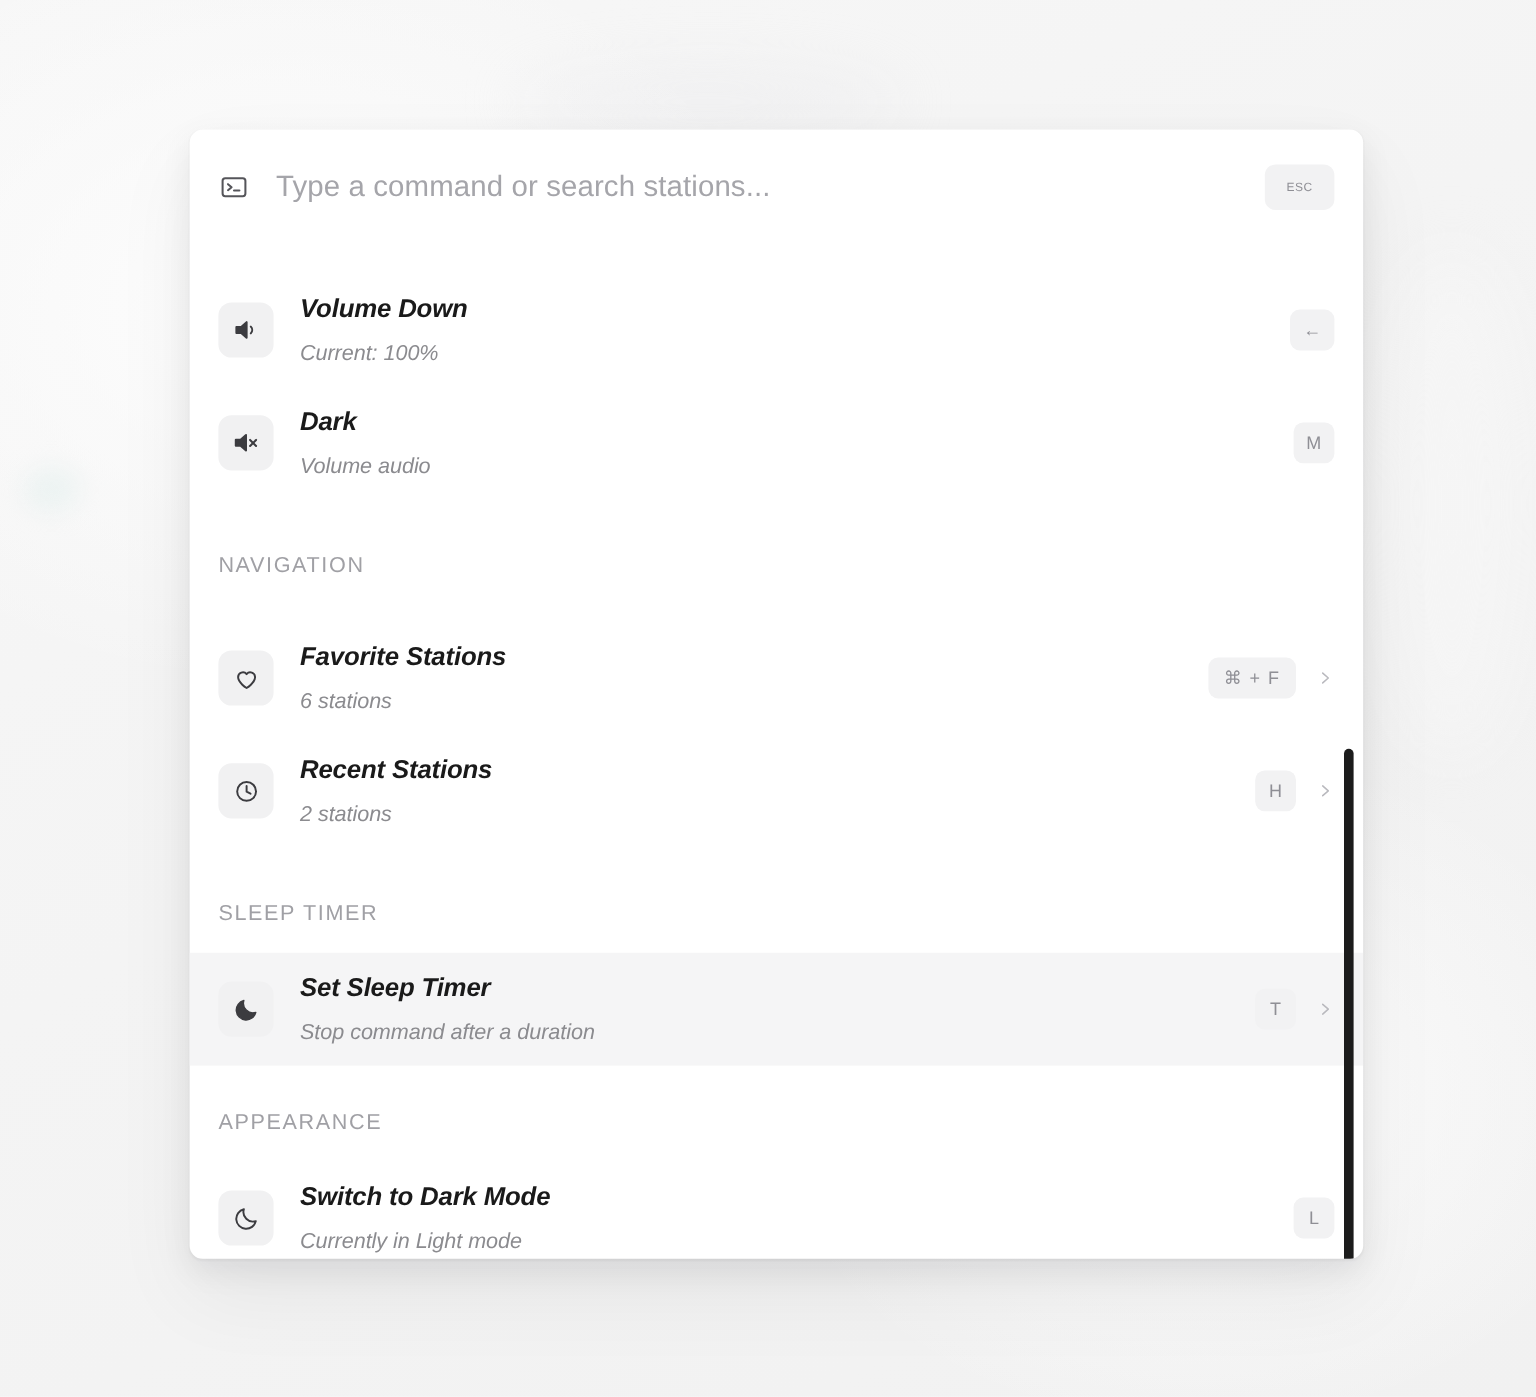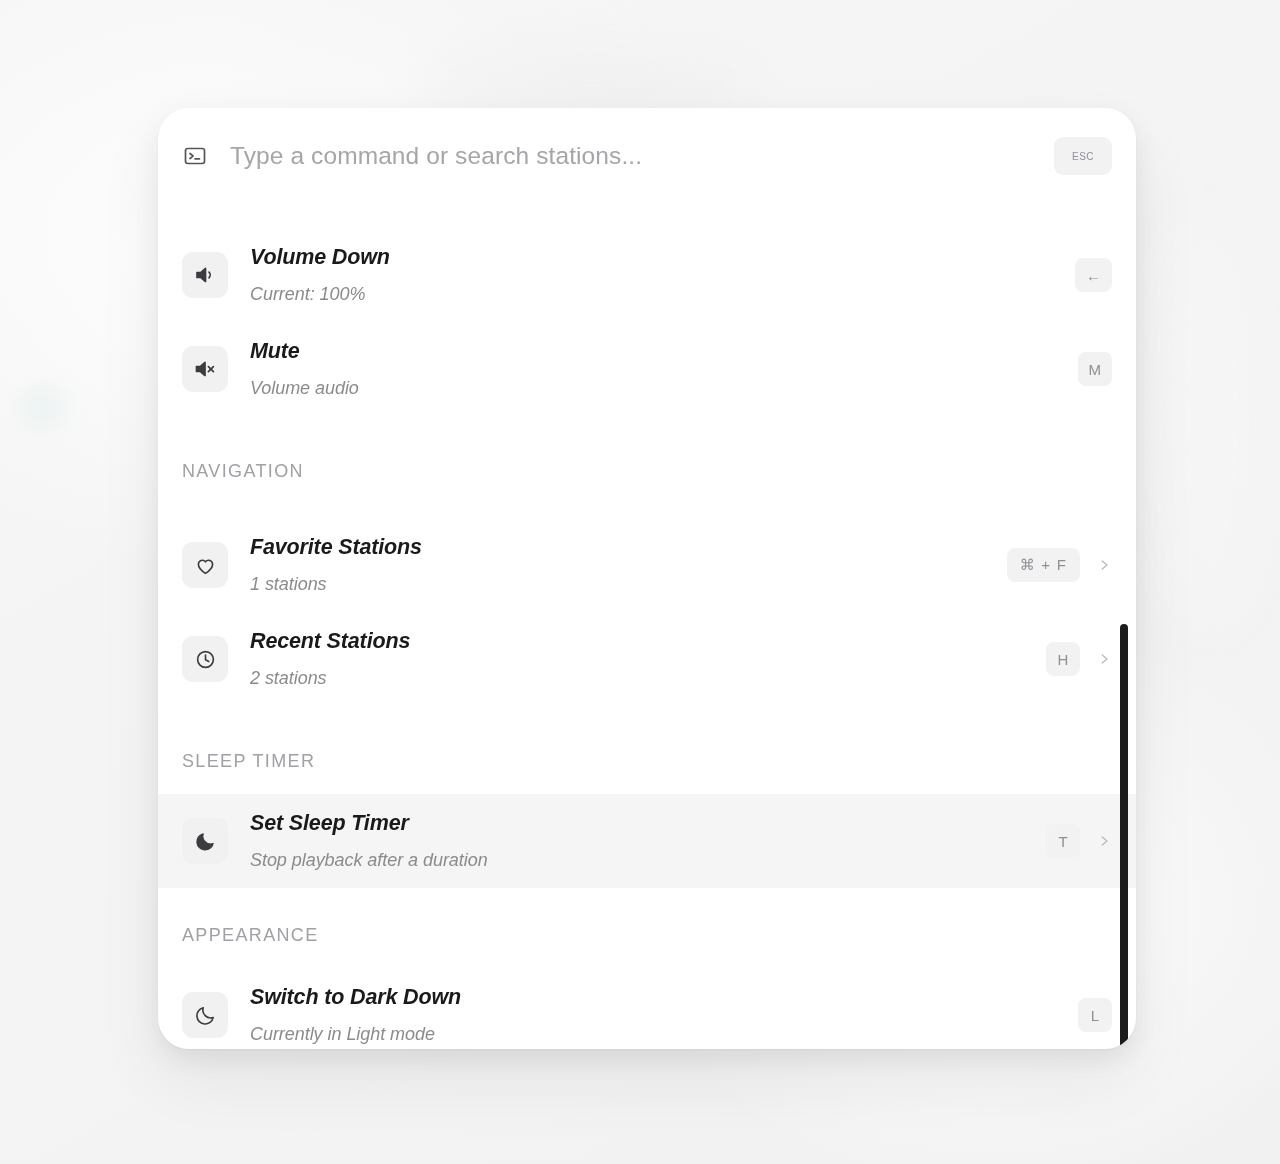--- a/index.html
+++ b/index.html
@@ -47,21 +47,21 @@
   }
 
   
   .palette {
     position: absolute;
     left: 158px;
     top: 108px;
     width: 978px;
     height: 941px;
     background: var(--panel-bg);
-    border-radius: 31px;
+    border-radius: 11px;
     box-shadow:
       0 1px 2px rgba(18,18,23,.04),
       0 10px 26px rgba(18,18,23,.07),
       0 30px 70px rgba(18,18,23,.06);
     overflow: hidden;
   }
 
   
   .search-row {
     height: 96px;
@@ -248,41 +248,41 @@
 
     <div class="row">
       <span class="row-tile">
         <svg width="24" height="24" viewBox="0 0 24 24" fill="none" stroke="currentColor" stroke-width="1.7" stroke-linecap="round" stroke-linejoin="round">
           <polygon points="3.5,9.5 7.5,9.5 12,5.5 12,18.5 7.5,14.5 3.5,14.5" fill="currentColor" stroke="currentColor"></polygon>
           <line x1="15.4" y1="9.6" x2="20.4" y2="14.6"></line>
           <line x1="20.4" y1="9.6" x2="15.4" y2="14.6"></line>
         </svg>
       </span>
       <span class="row-text">
-        <span class="row-title">Mute</span>
+        <span class="row-title">Dark</span>
         <div class="row-sub">Volume audio</div>
       </span>
       <span class="row-right">
         <span class="kbd">M</span>
       </span>
     </div>
 
     <div class="gap-lg"></div>
     <div class="section-label">NAVIGATION</div>
     <div class="gap-md"></div>
 
     <div class="row">
       <span class="row-tile">
         <svg width="23" height="23" viewBox="0 0 24 24" fill="none" stroke="currentColor" stroke-width="1.7" stroke-linecap="round" stroke-linejoin="round">
           <path d="M12 20.2s-7.4-4.6-7.4-9.5A4.2 4.2 0 0 1 12 8.1a4.2 4.2 0 0 1 7.4 2.6c0 4.9-7.4 9.5-7.4 9.5z"></path>
         </svg>
       </span>
       <span class="row-text">
         <span class="row-title">Favorite Stations</span>
-        <div class="row-sub">1 stations</div>
+        <div class="row-sub">6 stations</div>
       </span>
       <span class="row-right">
         <span class="kbd wide">⌘ + F</span>
         <span class="chev">
           <svg width="14" height="14" viewBox="0 0 24 24" fill="none" stroke="currentColor" stroke-width="2.2" stroke-linecap="round" stroke-linejoin="round">
               <polyline points="9,5 17,12 9,19"></polyline>
             </svg>
         </span>
       </span>
     </div>
@@ -313,21 +313,21 @@
     <div class="gap-sm"></div>
 
     <div class="row active">
       <span class="row-tile">
         <svg width="23" height="23" viewBox="0 0 24 24" fill="currentColor" stroke="currentColor" stroke-width="1.2" stroke-linecap="round" stroke-linejoin="round">
           <path d="M20 14.2A8.3 8.3 0 0 1 9.6 3.9a8.6 8.6 0 1 0 10.4 10.3z"></path>
         </svg>
       </span>
       <span class="row-text">
         <span class="row-title">Set Sleep Timer</span>
-        <div class="row-sub">Stop playback after a duration</div>
+        <div class="row-sub">Stop command after a duration</div>
       </span>
       <span class="row-right">
         <span class="kbd">T</span>
         <span class="chev">
           <svg width="14" height="14" viewBox="0 0 24 24" fill="none" stroke="currentColor" stroke-width="2.2" stroke-linecap="round" stroke-linejoin="round">
               <polyline points="9,5 17,12 9,19"></polyline>
             </svg>
         </span>
       </span>
     </div>
@@ -336,21 +336,21 @@
     <div class="section-label">APPEARANCE</div>
     <div class="gap-sm"></div>
 
     <div class="row">
       <span class="row-tile">
         <svg width="23" height="23" viewBox="0 0 24 24" fill="none" stroke="currentColor" stroke-width="1.7" stroke-linecap="round" stroke-linejoin="round">
           <path d="M20 14.2A8.3 8.3 0 0 1 9.6 3.9a8.6 8.6 0 1 0 10.4 10.3z"></path>
         </svg>
       </span>
       <span class="row-text">
-        <span class="row-title">Switch to Dark Down</span>
+        <span class="row-title">Switch to Dark Mode</span>
         <div class="row-sub">Currently in Light mode</div>
       </span>
       <span class="row-right">
         <span class="kbd">L</span>
       </span>
     </div>
 
     <div class="scroll-track">
       <div class="scroll-thumb"></div>
     </div>

